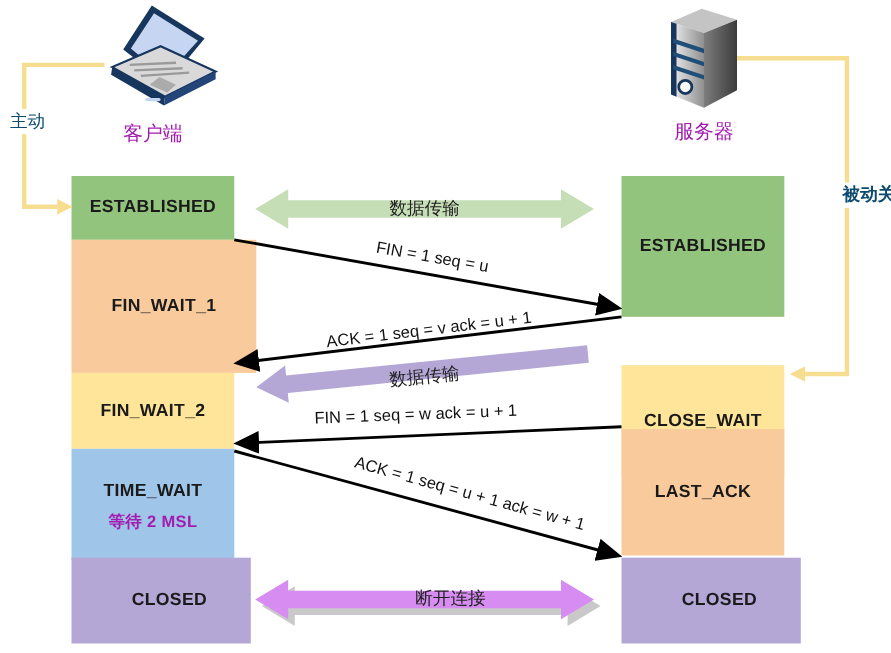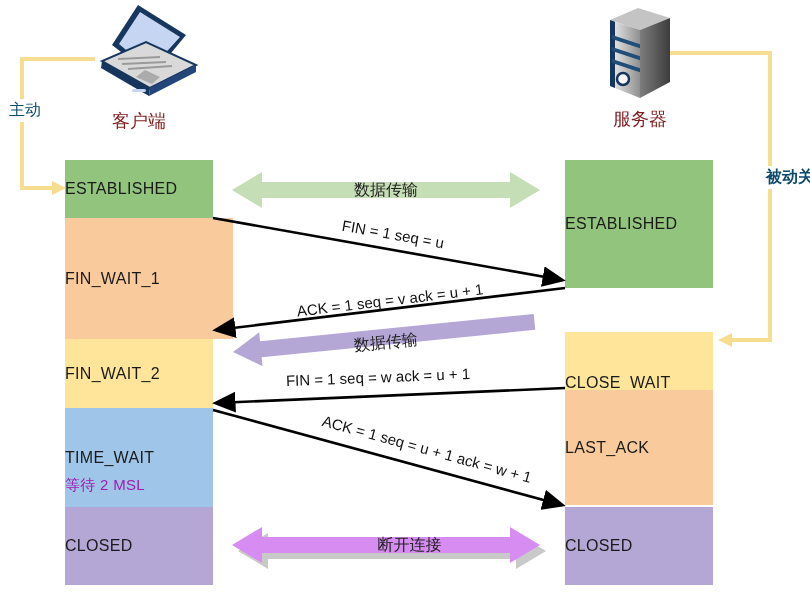--- a/index.html
+++ b/index.html
@@ -1,45 +1,45 @@
 <!DOCTYPE html>
 <html><head>
 <meta charset="utf-8">
 <style>
   html,body{margin:0;padding:0;background:#fff;}
   #stage{position:relative;width:810px;height:594px;background:#ffffff;overflow:hidden;
          font-family:"Liberation Sans","DejaVu Sans",sans-serif;}
-  .sbox{position:absolute;display:flex;flex-direction:column;align-items:flex-start;justify-content:center;
-        font-size:16px;color:#1a1a1a;letter-spacing:0.3px;}
+  .sbox{position:absolute;display:flex;flex-direction:column;align-items:center;justify-content:center;
+        font-size:16px;color:#1a1a1a;letter-spacing:0.3px;font-weight:bold;}
   .green{background:#93C47D;} .orange{background:#F9CB9C;} .yellow{background:#FFE599;}
-  .blue{background:#9FC5E8;} .purple{background:#B4A7D6;}
+  .blue{background:#9FC5E8;} .purple{background:#B4A7D6;padding-left:15px;}
   .note-red{color:#a21caf;font-size:15px;margin-top:9px;}
   .msg-label{position:absolute;white-space:nowrap;font-size:15px;color:#111;z-index:12;}
   .banner-label{position:absolute;white-space:nowrap;font-size:16px;color:#222;z-index:12;}
   .role-label{position:absolute;white-space:nowrap;font-size:16px;color:#0c4a6e;background:#fff;
               padding:1px 2px;z-index:12;}
-  .dev-label{position:absolute;white-space:nowrap;font-size:18px;color:#7f1d1d;z-index:12;}
+  .dev-label{position:absolute;white-space:nowrap;font-size:18px;color:#a21caf;z-index:12;}
   svg.overlay{position:absolute;left:0;top:0;z-index:8;pointer-events:none;}
   .icon-wrap{position:absolute;z-index:9;}
 </style>
 </head>
 <body>
 
 <div id="stage">
 
   <div class="sbox green" style="left:65px;top:160px;width:148px;height:58px;">
       <span>ESTABLISHED</span>
     </div>
   <div class="sbox orange" style="left:65px;top:218px;width:168px;height:121px;">
       <span>FIN_WAIT_1</span>
     </div>
   <div class="sbox yellow" style="left:65px;top:339px;width:148px;height:69px;">
       <span>FIN_WAIT_2</span>
     </div>
-  <div class="sbox blue" style="left:65px;top:408px;width:148px;height:96px;padding-top:16px;">
+  <div class="sbox blue" style="left:65px;top:408px;width:148px;height:96px;padding-top:5px;">
       <span>TIME_WAIT</span>
       <span class="note-red">等待 2 MSL</span>
   </div>
   <div class="sbox purple" style="left:65px;top:507px;width:148px;height:78px;">
       <span>CLOSED</span>
     </div>
 
   <div class="sbox green" style="left:565px;top:160px;width:148px;height:128px;">
       <span>ESTABLISHED</span>
     </div>

